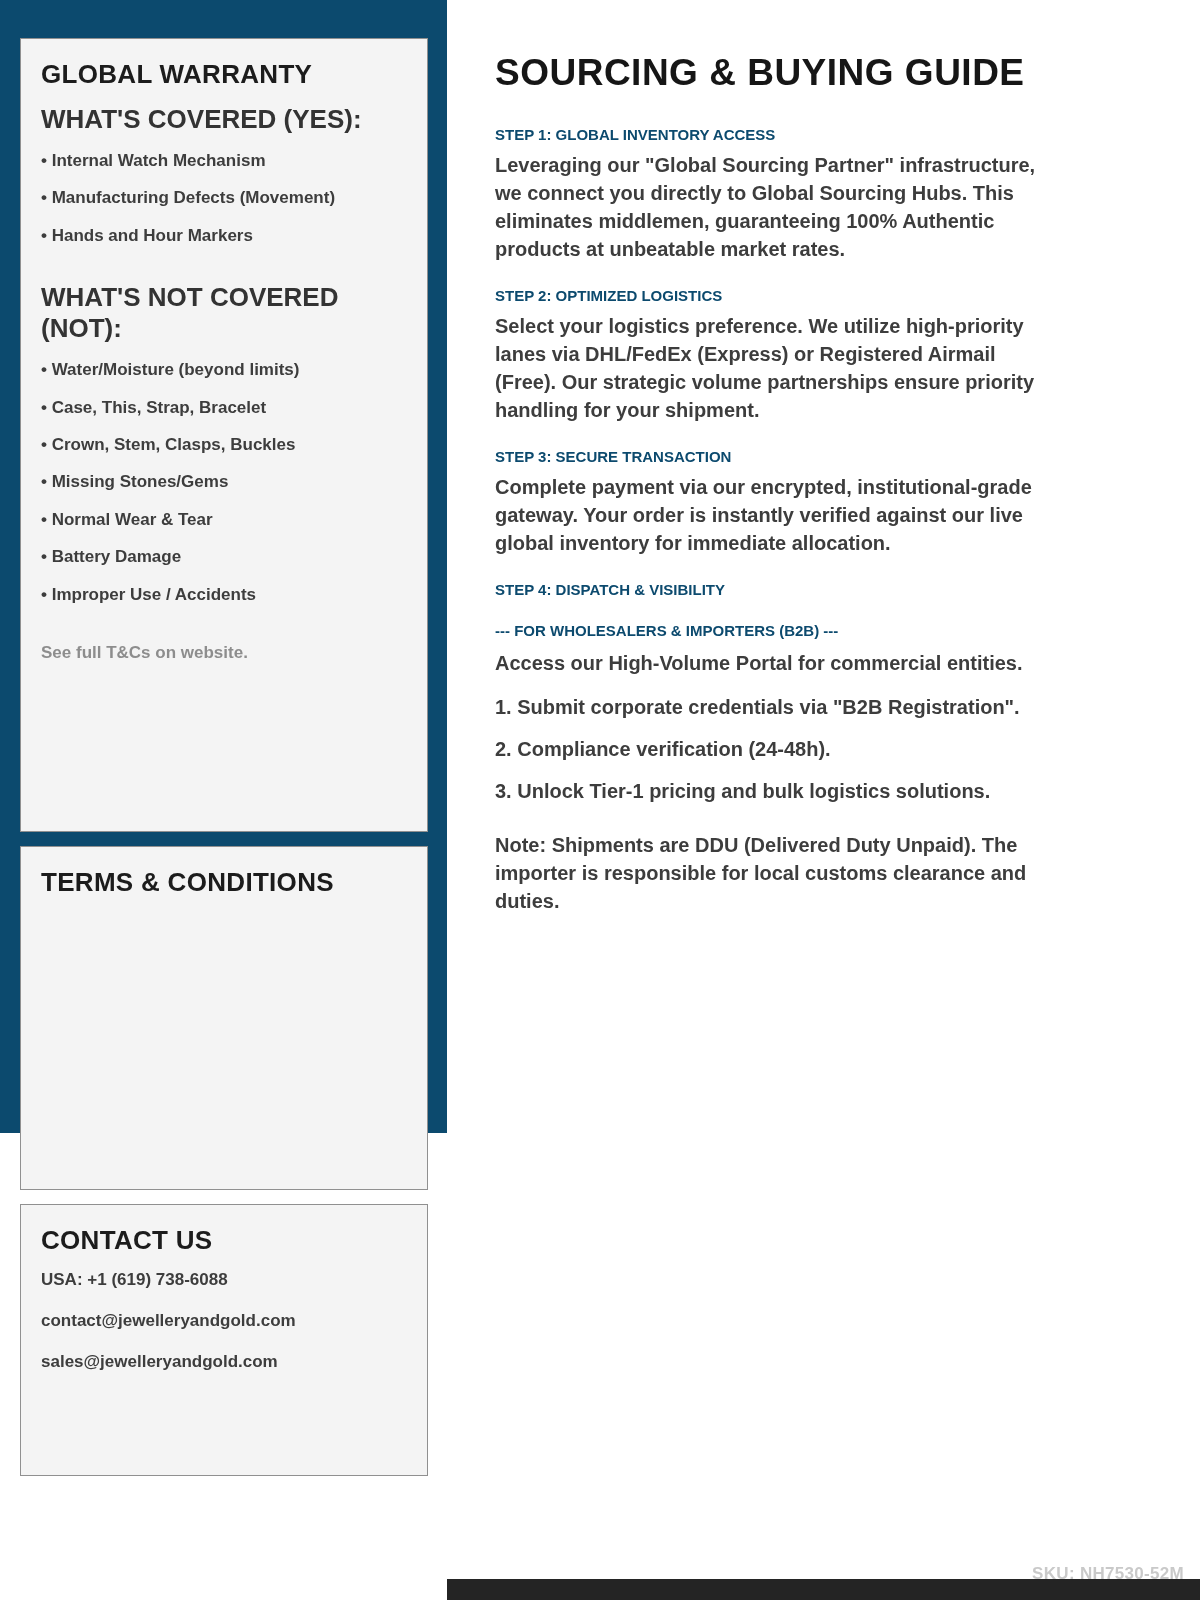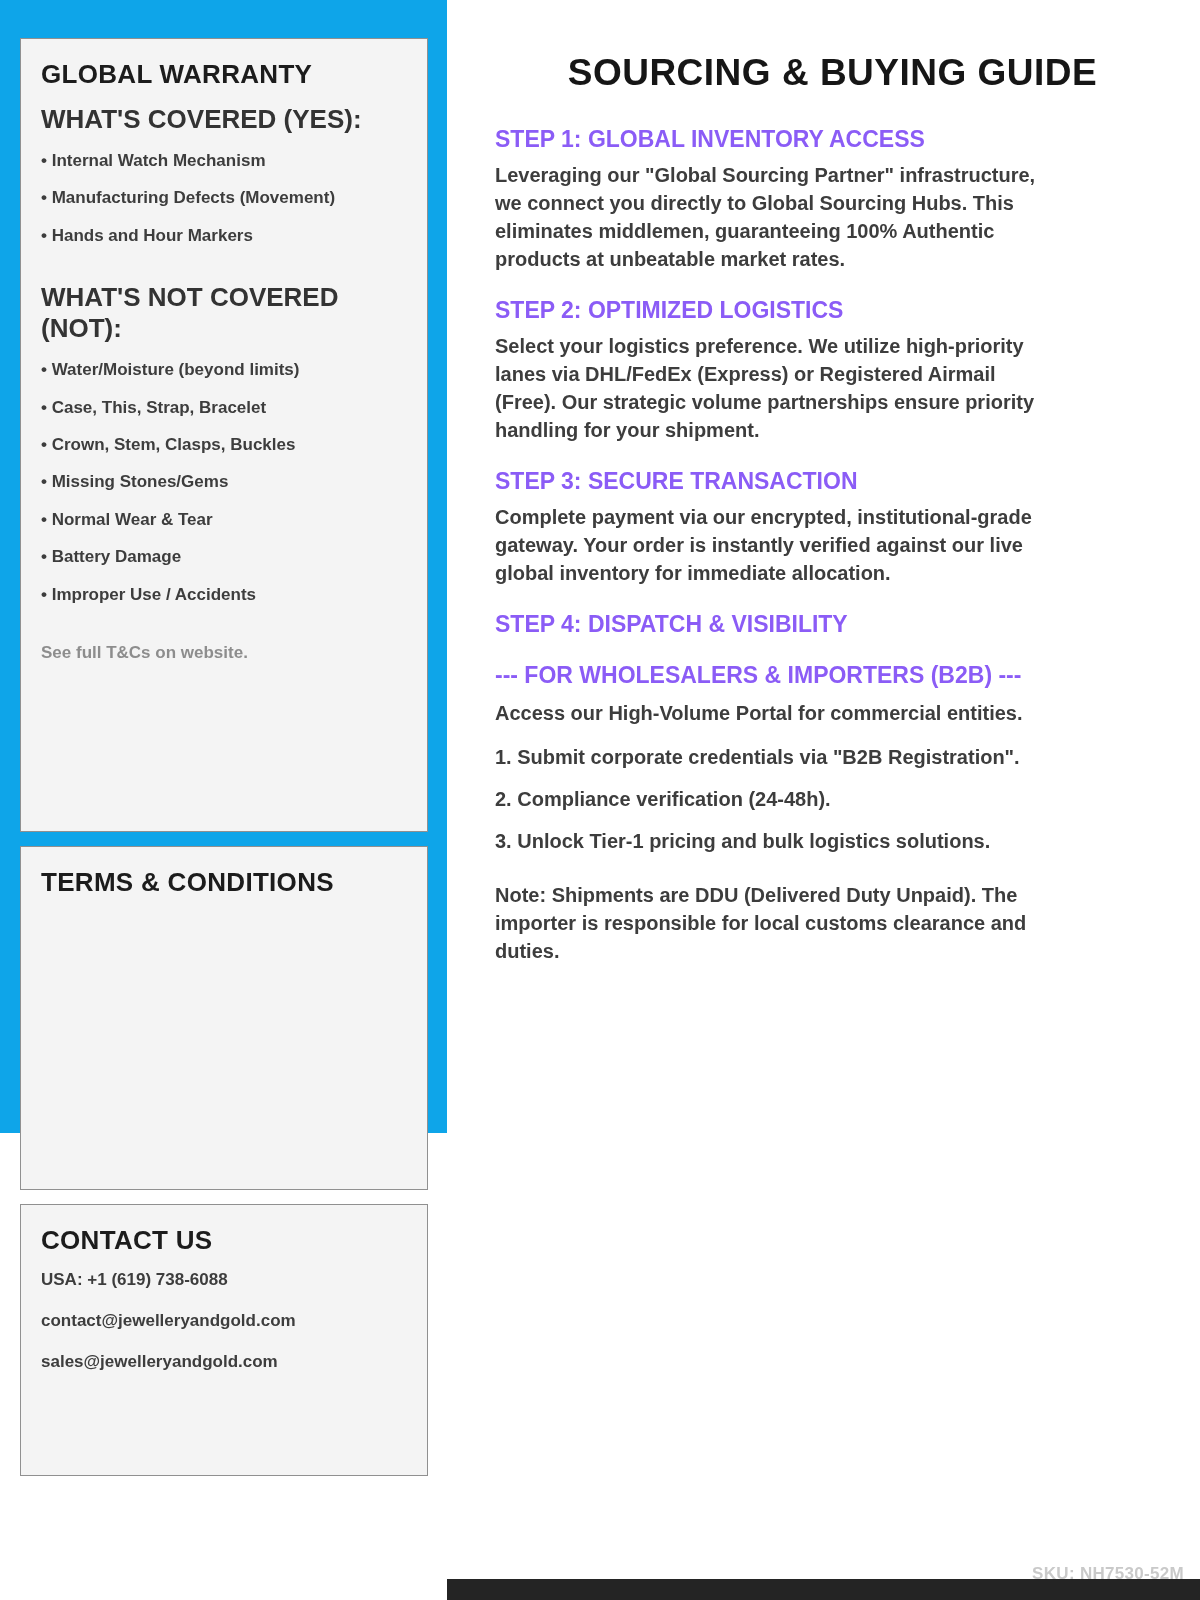--- a/index.html
+++ b/index.html
@@ -13,21 +13,21 @@
     height: 1600px;
     display: flex;
     background: #ffffff;
     overflow: hidden;
   }
 
   
   .sidebar {
     width: 447px;
     height: 1133px;
-    background: #0ea5e9;
+    background: #0c4a6e;
     padding: 38px 19px 16px 20px;
     flex-shrink: 0;
   }
   .box {
     background: #f4f4f4;
     border: 1px solid #909090;
     padding: 20px 20px;
     margin-bottom: 14px;
   }
   .box-warranty { height: 794px; }
@@ -83,34 +83,34 @@
 
   
   .main {
     position: relative;
     flex: 1;
     height: 1600px;
     background: #ffffff;
     padding: 52px 30px 0 48px;
   }
   .main-title {
-    text-align: center;
+    text-align: left;
     font-size: 37px;
     font-weight: 700;
     color: #161616;
     letter-spacing: 0.5px;
     margin-bottom: 32px;
   }
   .content { width: 560px; }
 
   .step { margin-bottom: 24px; }
   .step-heading, .b2b-heading {
-    font-size: 23px;
-    font-weight: 700;
-    color: #8b5cf6;
+    font-size: 15px;
+    font-weight: 700;
+    color: #0c4a6e;
     margin-bottom: 8px;
   }
   .step-body, .b2b-text, .b2b-item, .b2b-note {
     font-size: 20px;
     font-weight: 700;
     color: #3d3d3d;
     line-height: 28px;
   }
   .b2b-heading { margin-bottom: 10px; }
   .b2b-text { margin-bottom: 16px; }

